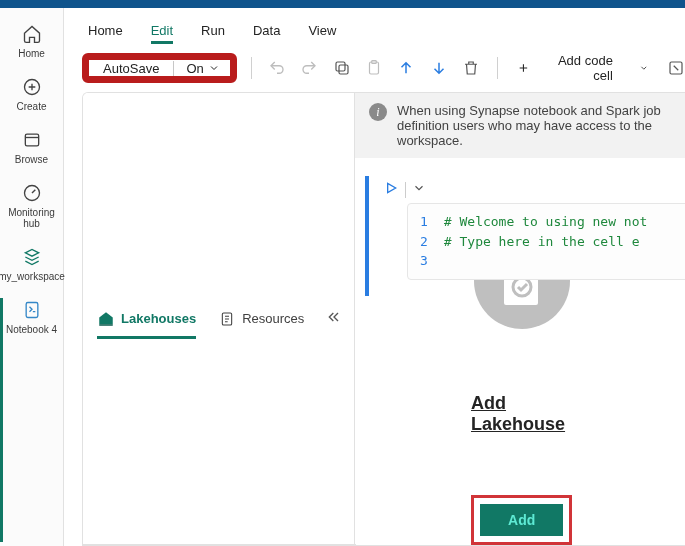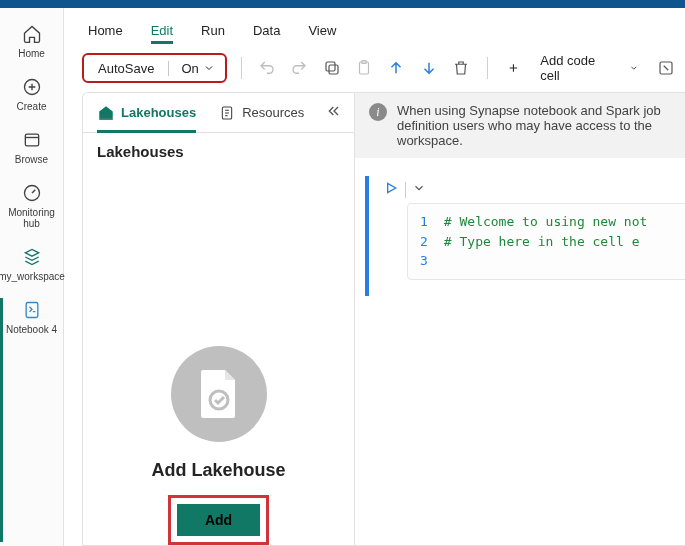--- a/index.html
+++ b/index.html
@@ -20,46 +20,46 @@
 
   
   .main { flex:1; display:flex; flex-direction:column; }
 
   .menubar { display:flex; align-items:center; gap:28px; padding: 8px 24px 0 24px; height:36px; }
   .menubar span { cursor:pointer; color:#242424; }
   .menubar span.active { color:#117865; font-weight:400; position:relative; }
   .menubar span.active::after { content:""; position:absolute; left:0; right:0; bottom:-6px; height:3px; background:#117865; }
 
   .toolbar { display:flex; align-items:center; gap:10px; padding: 10px 18px; height:48px; }
-  .autosave { display:flex; align-items:center; gap:14px; border:2px solid #b91c1c; border-radius:6px; padding:4px 10px 4px 14px; height:30px; }
+  .autosave { display:flex; align-items:center; gap:14px; border:7px solid #b91c1c; border-radius:6px; padding:4px 10px 4px 14px; height:30px; }
   .autosave .sel { display:flex; align-items:center; gap:4px; border-left:1px solid #c7c7c7; padding-left:12px; }
   .tb-sep { width:1px; height:22px; background:#d0d0d0; margin:0 4px; }
   .tb-btn { width:26px; height:26px; display:flex; align-items:center; justify-content:center; cursor:pointer; color:#555; }
   .tb-btn.disabled { color:#bdbdbd; cursor:default; }
   .tb-btn.up svg { color:#2a7de1; }
   .tb-btn.down svg { color:#2a7de1; }
-  .addcode { display:flex; align-items:center; gap:20px; cursor:pointer; padding:4px 6px; }
+  .addcode { display:flex; align-items:center; gap:20px; cursor:pointer; padding:4px 6px;text-align:right; }
 
   .content { flex:1; display:flex; border-top:1px solid #e1e1e1; margin: 0 0 0 18px; border-radius:6px 0 0 0; border:1px solid #e1e1e1; border-right:none; overflow:hidden; }
 
   
-  .panel { width:272px; border-right:1px solid #e1e1e1; background:#fff; display:flex; flex-direction:column; }
+  .panel { width:272px; border-right:1px solid #e1e1e1; background:#fff; display:flex; flex-direction:row; }
   .panel-tabs { display:flex; align-items:center; gap:22px; padding:10px 14px; border-bottom:1px solid #e1e1e1; }
   .ptab { display:flex; align-items:center; gap:6px; cursor:pointer; color:#404040; font-weight:600; }
   .ptab.active { color:#117865; position:relative; }
   .ptab.active::after { content:""; position:absolute; left:0; right:0; bottom:-11px; height:3px; background:#117865; }
   .ptab .pico { width:18px; height:18px; display:flex; align-items:center; justify-content:center; }
   .collapse { margin-left:auto; cursor:pointer; color:#555; }
 
   .panel-head { padding:10px 14px; font-weight:600; font-size:15px; }
 
-  .placeholder { flex:1; display:flex; flex-direction:column; align-items:center; justify-content:flex-end; padding-top:140px; }
+  .placeholder { flex:1; display:flex; flex-direction:column; align-items:center; justify-content:space-between; padding-top:140px;text-decoration:underline; }
   .ph-circle { width:96px; height:96px; border-radius:50%; background:#bfbfbf; display:flex; align-items:center; justify-content:center; }
   .ph-title { margin-top:18px; font-size:18px; font-weight:600; }
-  .add-btn { margin-top:18px; background:#117865; color:#000000; border:none; padding:8px 28px; font-size:14px; font-weight:600; cursor:pointer; }
+  .add-btn { margin-top:18px; background:#117865; color:#5eead4; border:none; padding:8px 28px; font-size:14px; font-weight:600; cursor:pointer; }
   .hl { border:3px solid #d13438; padding:6px; margin-top:14px; }
 
   
   .nb { flex:1; display:flex; flex-direction:column; min-width:0; }
   .banner { display:flex; align-items:flex-start; gap:10px; background:#f2f2f2; padding:10px 14px; color:#424242; font-size:13px; }
   .banner .info { width:18px; height:18px; border-radius:50%; background:#8a8a8a; color:#fff; font-size:12px; display:flex; align-items:center; justify-content:center; font-style: italic; font-family: Georgia, serif; flex-shrink:0; }
   .nbbody { flex:1; padding:18px 0 0 10px; position:relative; }
   .cell { display:flex; align-items:flex-start; }
   .cellbar { width:4px; align-self:stretch; background:#2a7de1; margin-right:8px; min-height:120px; }
   .runrow { display:flex; align-items:center; gap:6px; padding:4px 6px; }

